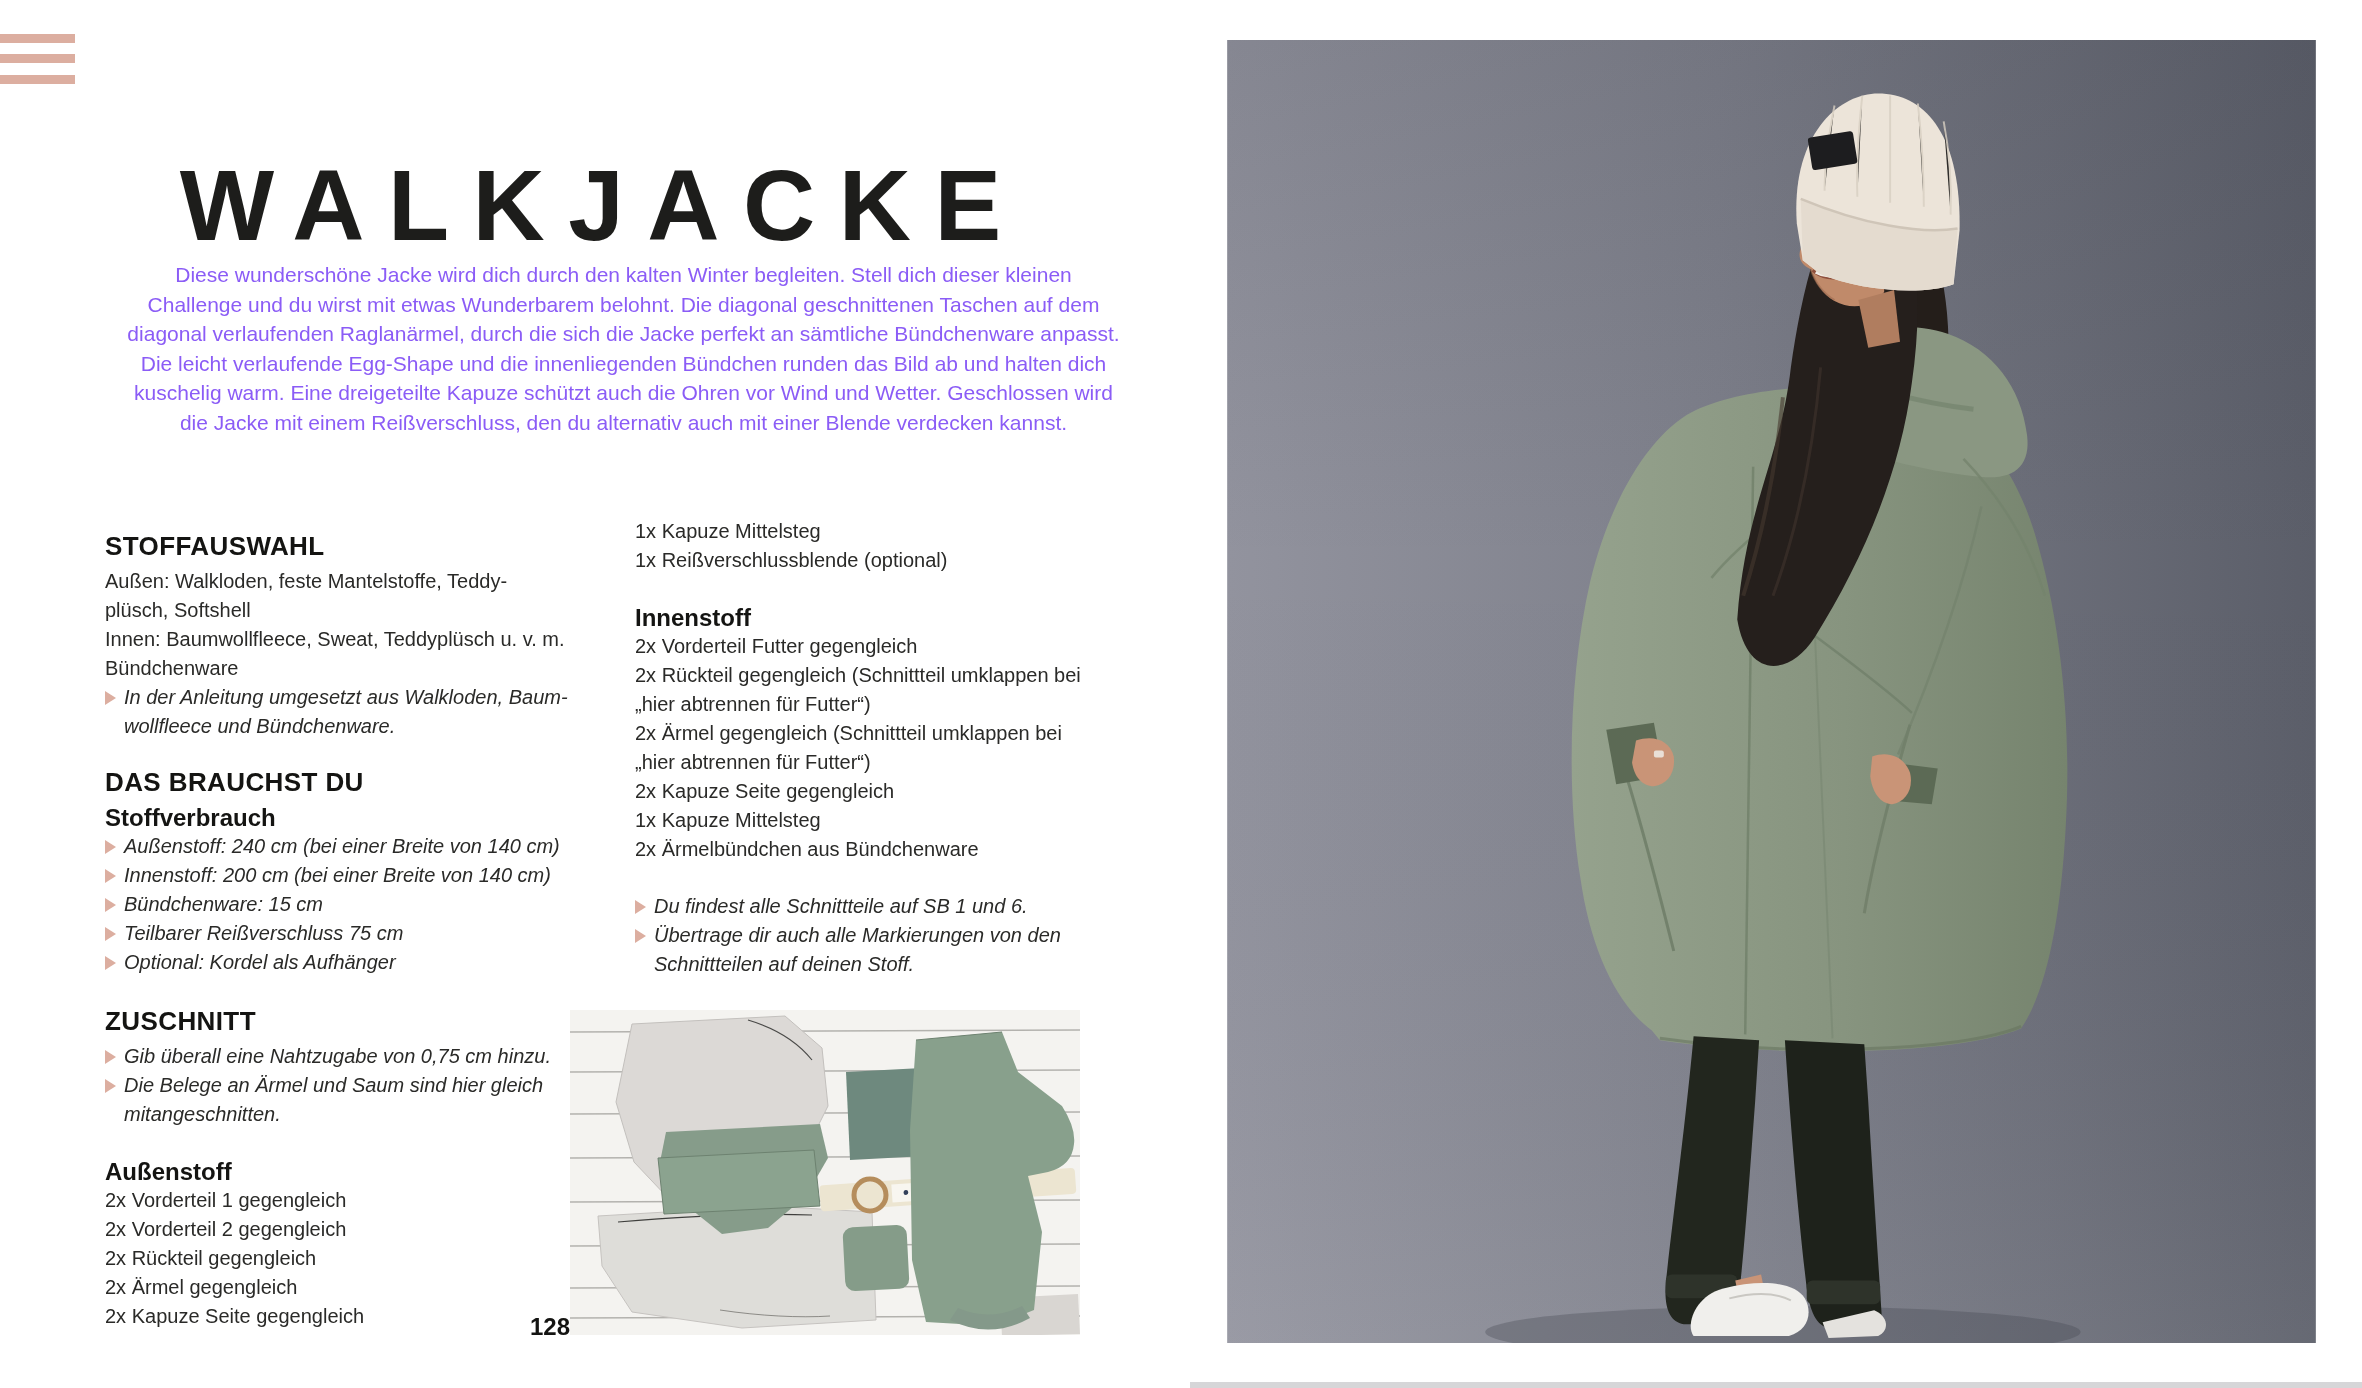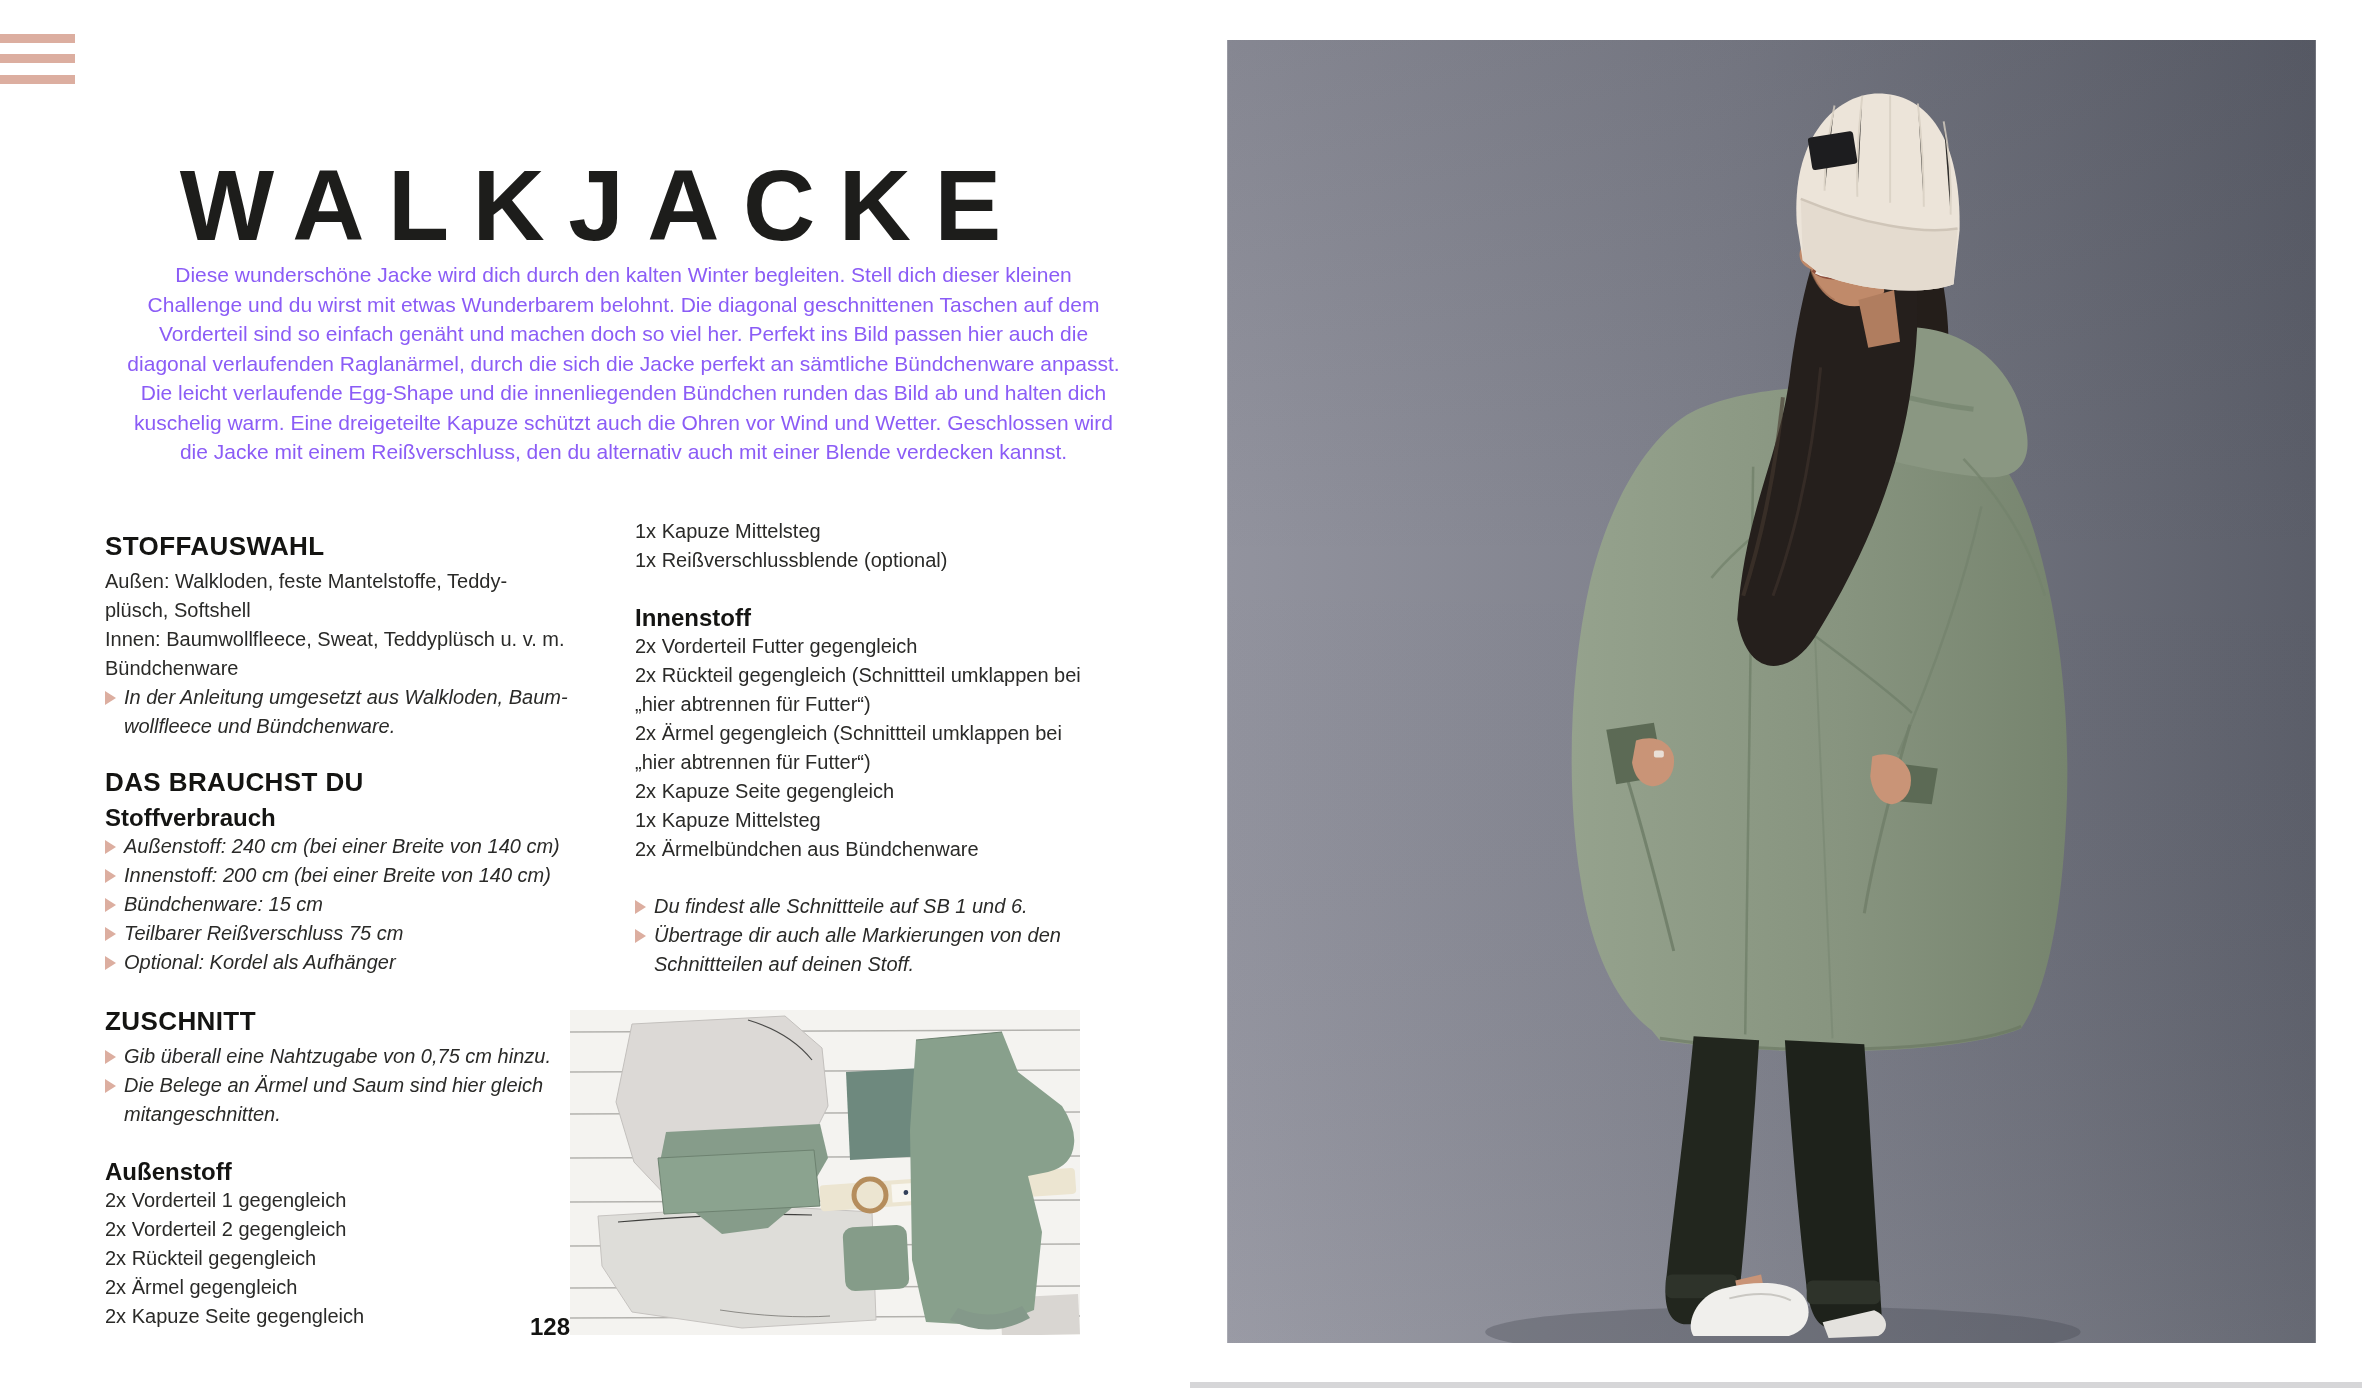--- a/index.html
+++ b/index.html
@@ -62,21 +62,20 @@
     <div class="bar b1"></div>
     <div class="bar b2"></div>
     <div class="bar b3"></div>
   </div>
 
   <div class="title"><span>WALKJACKE</span></div>
 
   <div class="intro">
     <div>Diese wunderschöne Jacke wird dich durch den kalten Winter begleiten. Stell dich dieser kleinen</div>
     <div>Challenge und du wirst mit etwas Wunderbarem belohnt. Die diagonal geschnittenen Taschen auf dem</div>
-    <div>Vorderteil sind so einfach genäht und machen doch so viel her. Perfekt ins Bild passen hier auch die</div>
     <div>diagonal verlaufenden Raglanärmel, durch die sich die Jacke perfekt an sämtliche Bündchenware anpasst.</div>
     <div>Die leicht verlaufende Egg-Shape und die innenliegenden Bündchen runden das Bild ab und halten dich</div>
     <div>kuschelig warm. Eine dreigeteilte Kapuze schützt auch die Ohren vor Wind und Wetter. Geschlossen wird</div>
     <div>die Jacke mit einem Reißverschluss, den du alternativ auch mit einer Blende verdecken kannst.</div>
   </div>
 
   <div class="colL">
     <div class="h1">STOFFAUSWAHL</div>
     <div class="ln">Außen: Walkloden, feste Mantelstoffe, Teddy-</div>
     <div class="ln">plüsch, Softshell</div>

